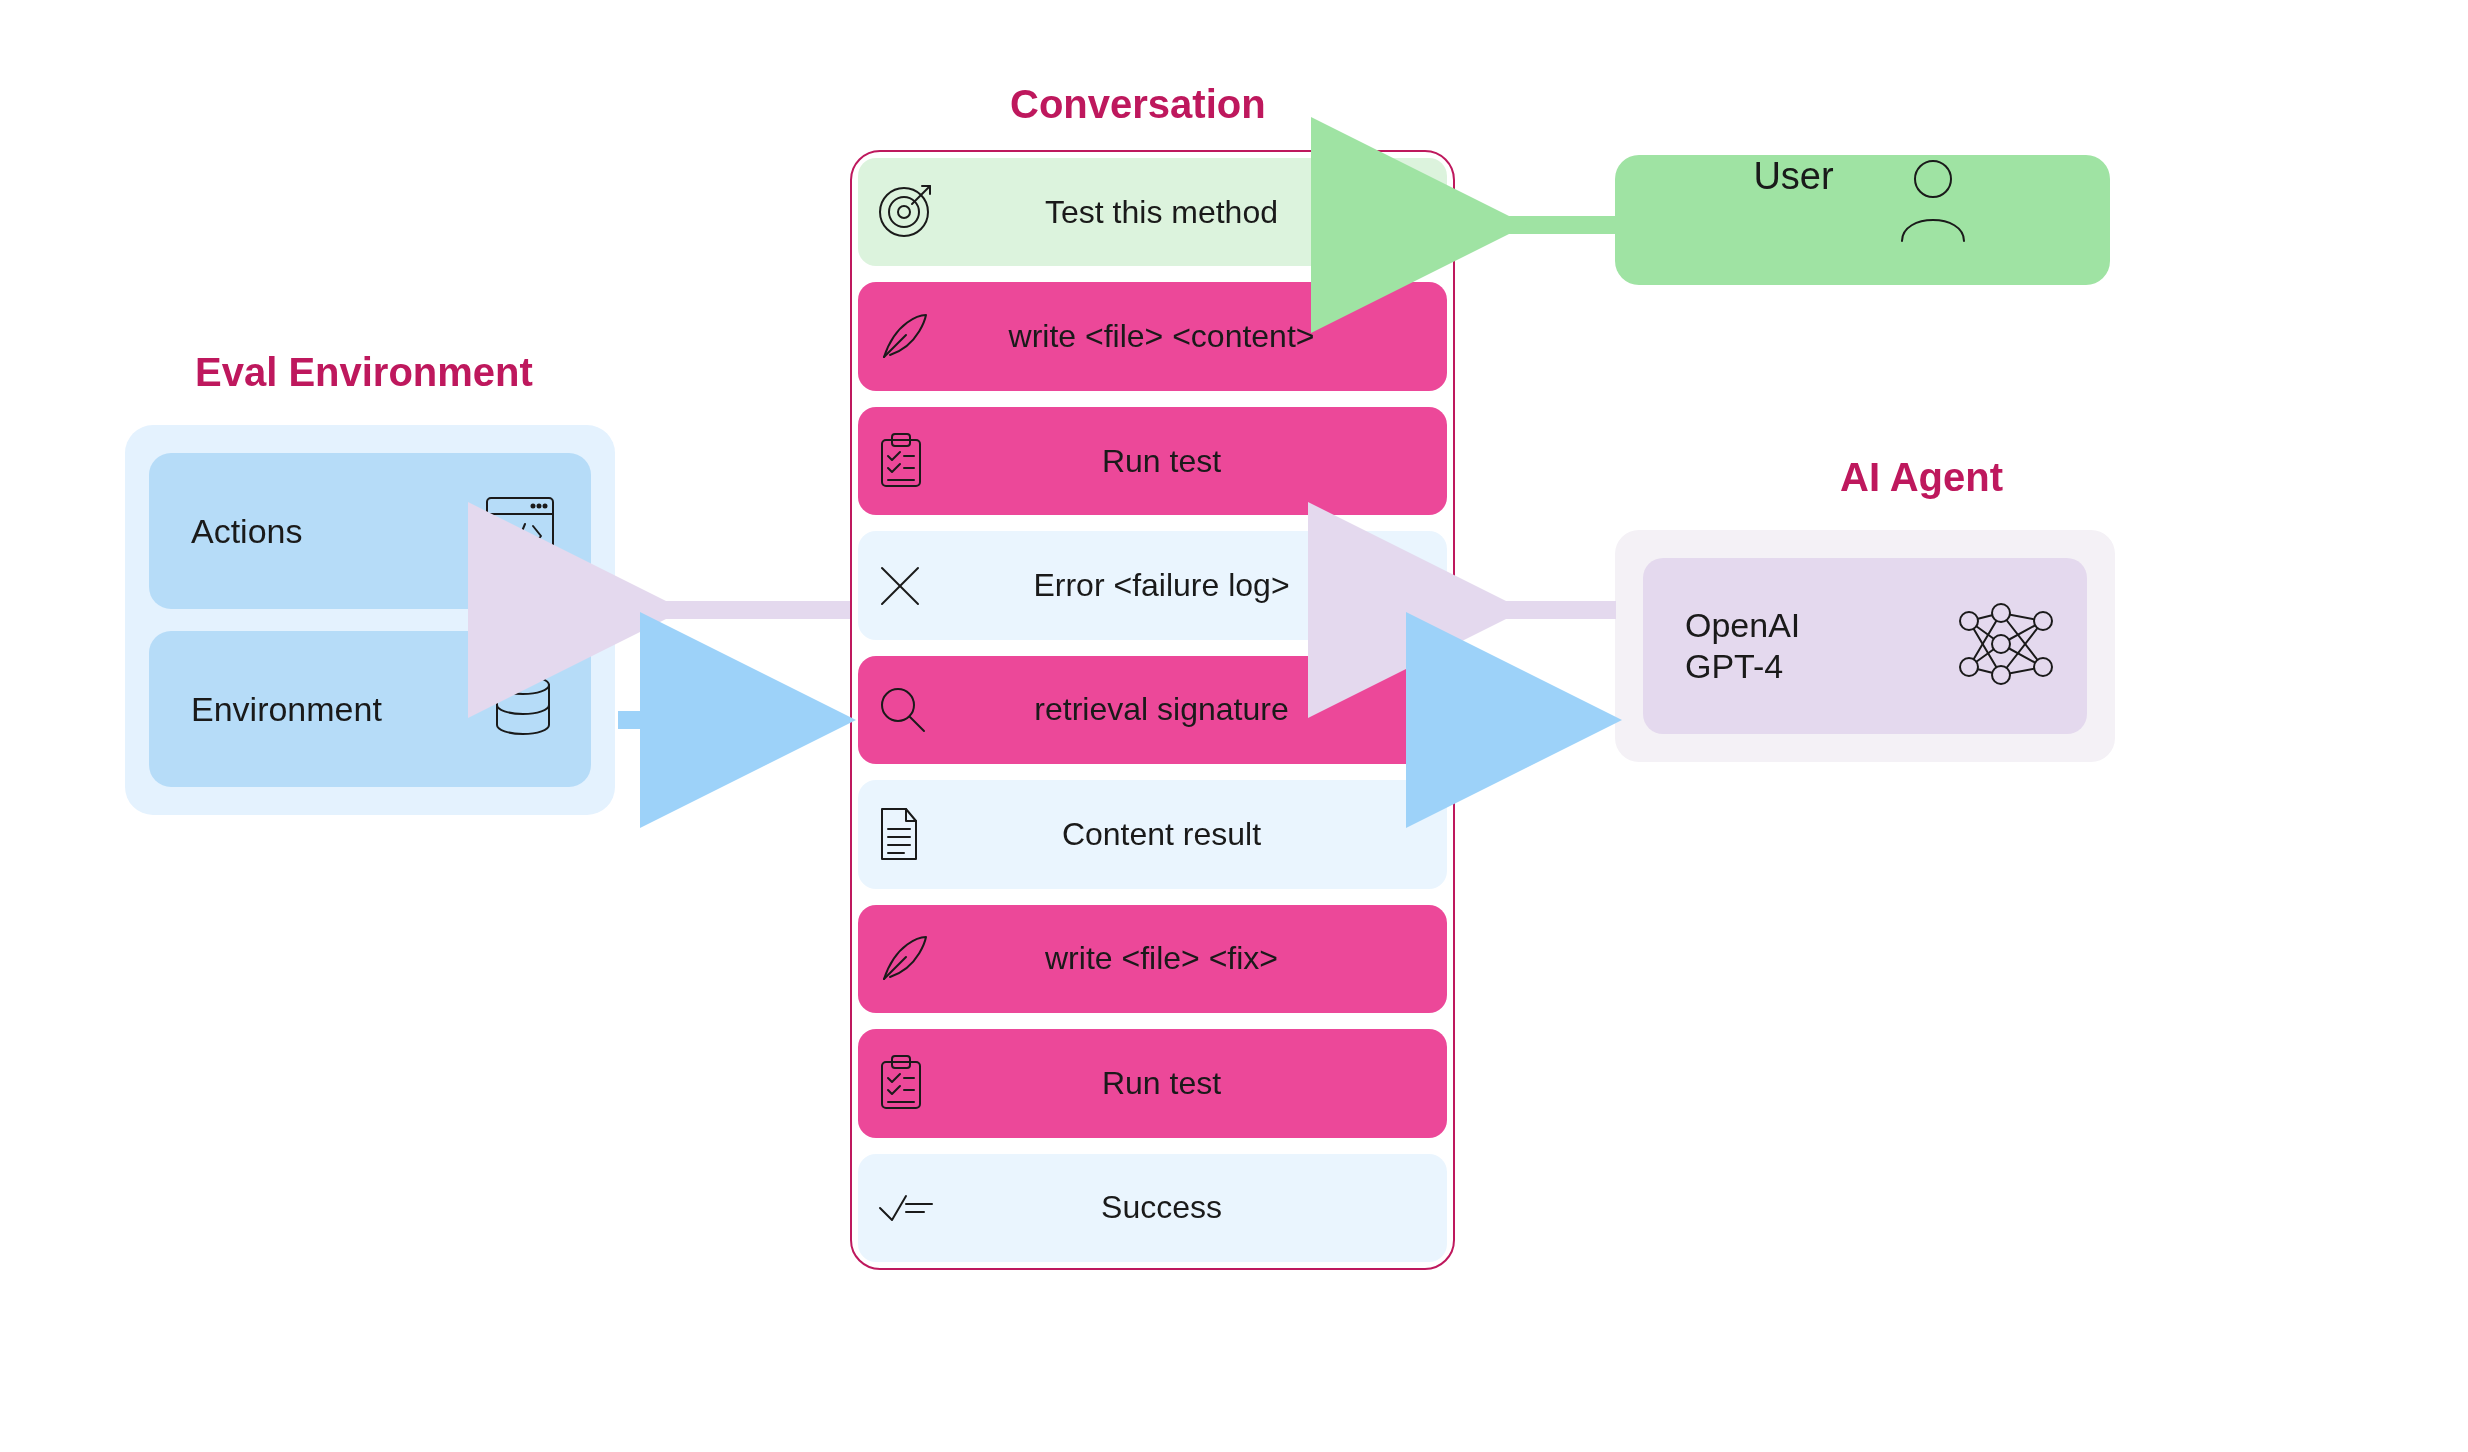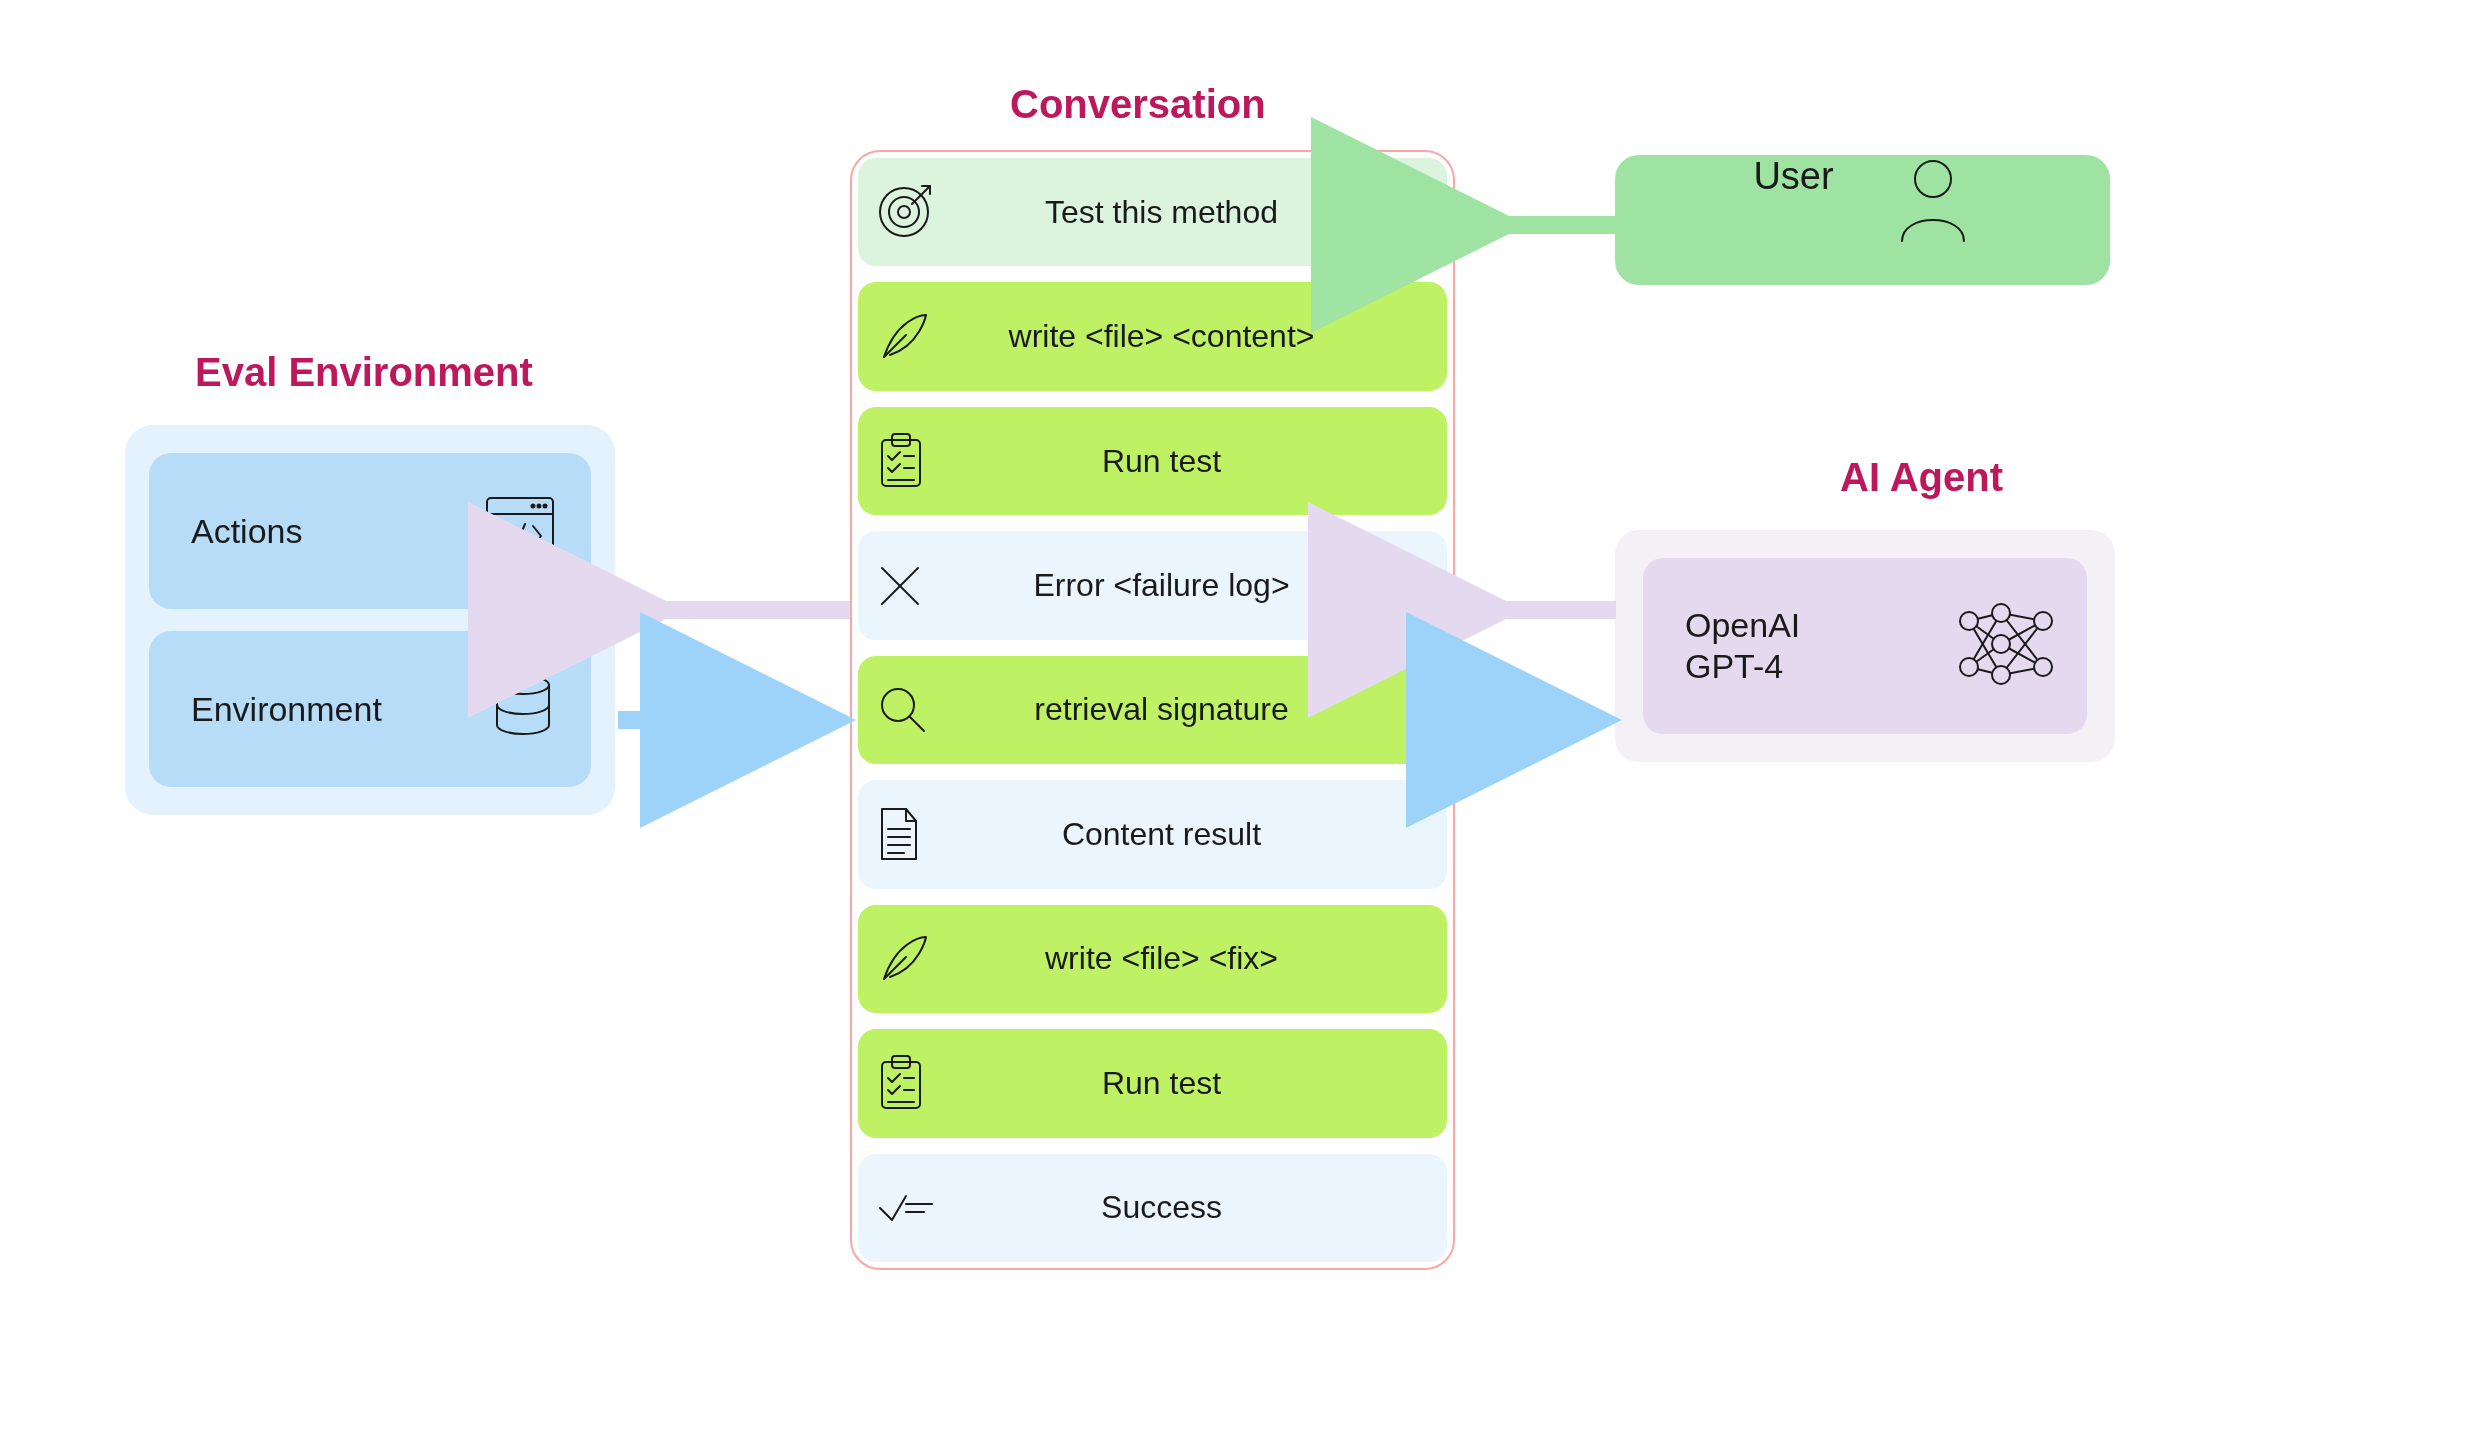--- a/index.html
+++ b/index.html
@@ -47,21 +47,21 @@
     font-size: 34px;
   }
 
   
   .conv-panel {
     position: absolute;
     left: 850px;
     top: 150px;
     width: 605px;
     height: 1120px;
-    border: 2px solid #fca5a5;
+    border: 2px solid #be185d;
     border-radius: 30px;
     padding: 6px;
     display: flex;
     flex-direction: column;
     gap: 16px;
   }
   .conv-row {
     flex: 1;
     border-radius: 18px;
     display: flex;
@@ -75,21 +75,21 @@
     justify-content: flex-start;
     align-items: center;
   }
   .conv-row .label {
     flex: 1;
     text-align: center;
     font-size: 32px;
     padding-right: 76px;
   }
   .row-green  { background: #DCF3DD; }
-  .row-purple { background: #bef264; }
+  .row-purple { background: #ec4899; }
   .row-blue   { background: #EAF5FE; }
 
   
   .user-box {
     position: absolute;
     left: 1615px;
     top: 155px;
     width: 495px;
     height: 130px;
     background: #9FE3A3;

